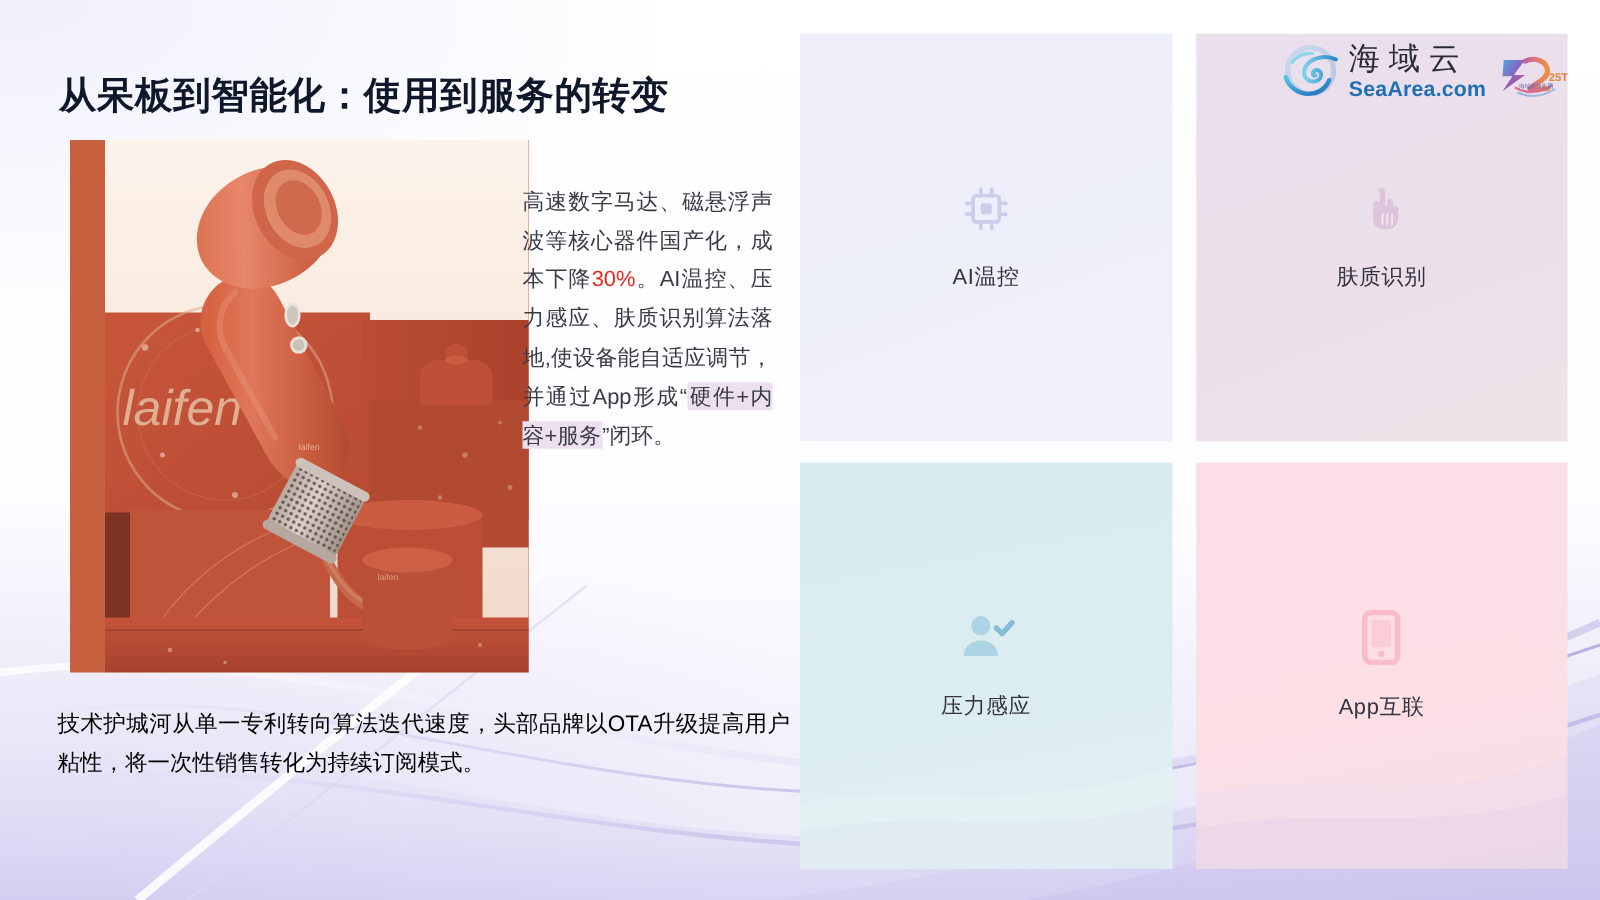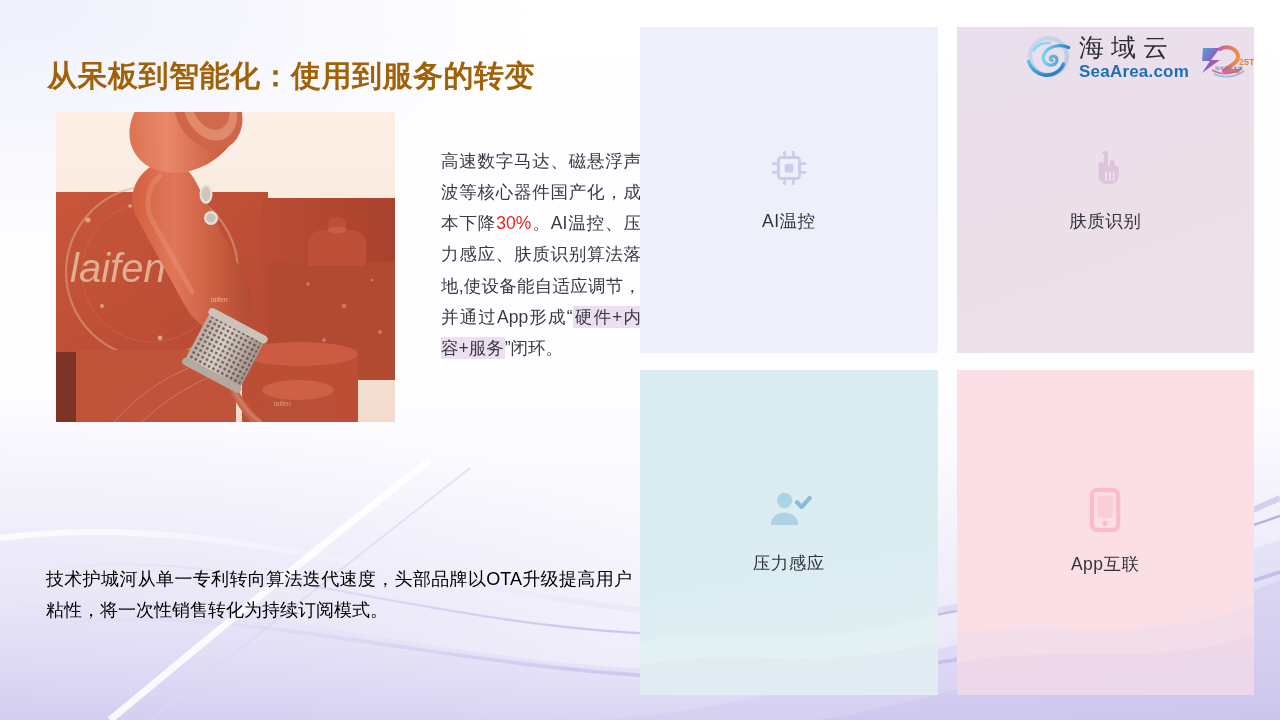--- a/index.html
+++ b/index.html
@@ -17,35 +17,35 @@
       radial-gradient(90% 70% at 100% 100%, rgba(188,186,233,.40) 0%, rgba(188,186,233,0) 60%),
       radial-gradient(60% 50% at 0% 0%, rgba(225,228,248,.55) 0%, rgba(225,228,248,0) 70%),
       linear-gradient(180deg,#ffffff 0%,#fdfcff 55%,#f3f1fb 100%);
   }
   .bg-waves{position:absolute;left:0;bottom:0;width:1280px;height:300px;}
 
   
   .title{
     position:absolute;left:47px;top:56px;
     font-size:30px;font-weight:bold;letter-spacing:.5px;
-    color:#a16207;white-space:nowrap;
+    color:#0f172a;white-space:nowrap;
   }
 
   
   .photo{
-    position:absolute;left:56px;top:112px;width:339px;height:310px;
-    overflow:hidden;background:#c8613f;
+    position:absolute;left:56px;top:112px;width:339px;height:426px;
+    overflow:hidden;background:#c8613f;padding-left:28px;
   }
   .photo svg{display:block;width:100%;height:100%;}
 
   
   .body-col{
     position:absolute;left:418px;top:146px;width:200px;
     font-size:17.5px;line-height:1.78;color:#3a3a46;
-    text-align:justify;text-justify:inter-ideograph;margin-left:23px;
+    text-align:justify;text-justify:inter-ideograph;
   }
   .body-col .num{color:#e8271a;}
   .body-col .hl{background:#ece0f0;padding:1px 1px;}
 
   
   .caption{
     position:absolute;left:46px;top:564px;width:586px;
     font-size:18px;line-height:1.72;color:#000000;
     text-align:justify;text-justify:inter-ideograph;
   }

